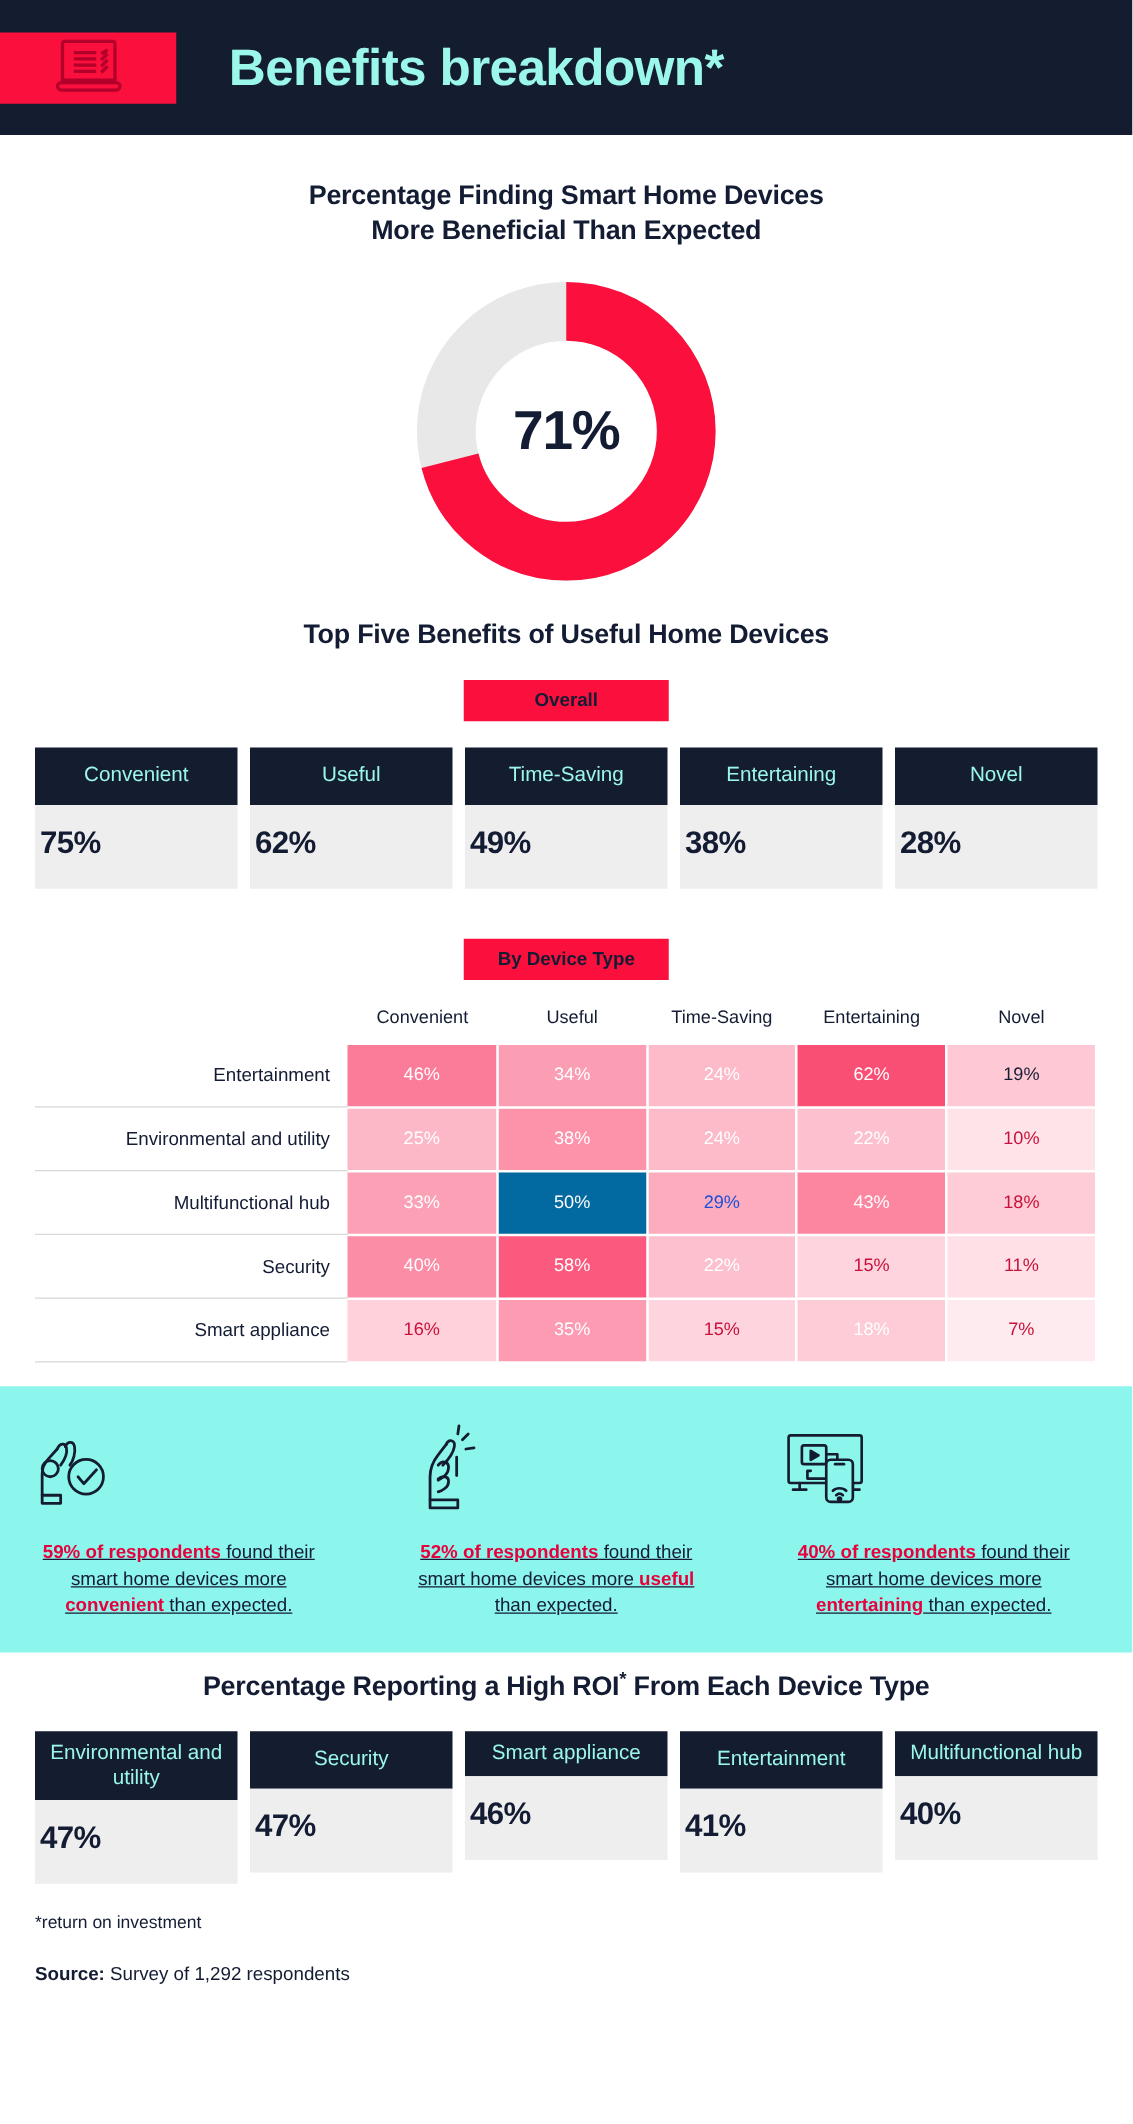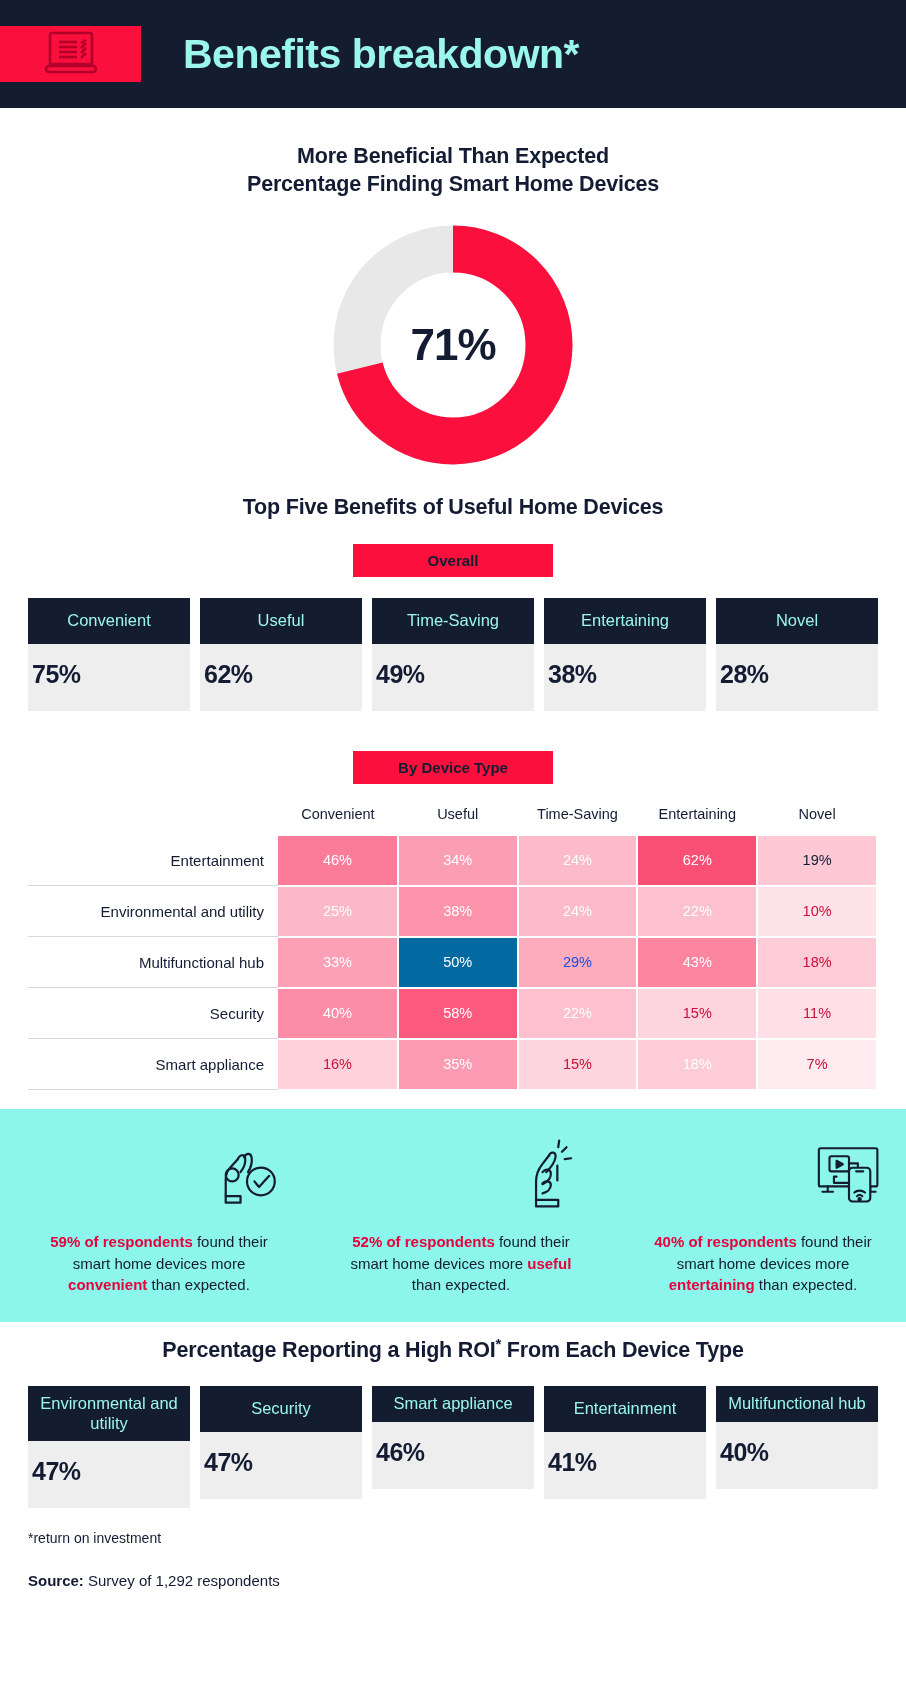--- a/index.html
+++ b/index.html
@@ -29,21 +29,21 @@
   
   .donut-wrap{display:flex;justify-content:center;margin-top:26px;}
   .donut{position:relative;width:240px;height:240px;}
   .donut-center{
     position:absolute;inset:0;display:flex;align-items:center;justify-content:center;
     font-size:44px;font-weight:bold;color:#131c33;letter-spacing:-1px;
   }
 
   
   .pill{
-    display:block;margin:0 auto;width:200px;background:#fa0f3d;color:#131c33;
+    display:block;margin:0 auto;width:164px;background:#fa0f3d;color:#131c33;
     font-size:15px;font-weight:bold;text-align:center;padding:8px 0;
   }
 
   
   .card-row{display:flex;gap:10px;padding:0 28px;}
   .card{flex:1;display:flex;flex-direction:column;}
   .card-head{
     background:#141c30;color:#9bf7ea;text-align:center;
     font-size:16.5px;padding:13px 4px;line-height:1.2;
   }
@@ -65,21 +65,21 @@
     border-bottom:1px solid #d8d8d8;height:47px;font-weight:normal;
   }
   .heat-cell{
     text-align:center;font-size:14.5px;height:47px;font-weight:normal;
     border-right:2px solid #ffffff;border-bottom:2px solid #ffffff;
   }
 
   
   .teal{background:#8cf5ec;padding:22px 0 26px;margin-top:18px;}
   .teal-row{display:flex;}
-  .teal-col{flex:1;display:flex;flex-direction:column;align-items:flex-end;padding:0 18px;}
+  .teal-col{flex:1;display:flex;flex-direction:column;align-items:flex-start;padding:0 18px;text-decoration:underline;}
   .teal-icon{height:86px;display:flex;align-items:center;justify-content:center;}
   .teal-text{
     text-align:center;font-size:15px;line-height:1.45;color:#131c33;margin-top:14px;max-width:250px;
   }
   .teal-text b{color:#e8003c;font-weight:bold;}
 
   
   .footnote{font-size:14px;color:#131c33;padding:0 28px;}
   .source{font-size:15px;color:#131c33;padding:0 28px;}
   .source b{font-weight:bold;}
@@ -102,22 +102,22 @@
           <line x1="17" y1="31" x2="35" y2="31"></line>
           <path d="M39 32 l5 -5 M39 27 l5 -5 M39 22 l5 -5 M39 17 l5 -3"></path>
         </svg>
       </span>
     </div>
     <div class="header-title">Benefits breakdown*</div>
   </div>
 
   <div style="padding-top:34px;">
     <div class="sec-title">
+      <div>Percentage Finding Smart Home Devices</div>
       <div>More Beneficial Than Expected</div>
-      <div>Percentage Finding Smart Home Devices</div>
     </div>
 
     <div class="donut-wrap">
       <div class="donut">
         <svg width="240" height="240" viewBox="0 0 240 240">
           <circle cx="120" cy="120" r="96" fill="none" stroke="#e8e8e8" stroke-width="47"></circle>
           <circle id="donut-arc" cx="120" cy="120" r="96" fill="none" stroke="#fa0f3d" stroke-width="47" transform="rotate(-90 120 120)" stroke-dasharray="428.2619105373606 603.1857894892403"></circle>
         </svg>
         <div class="donut-center">71%</div>
       </div>

